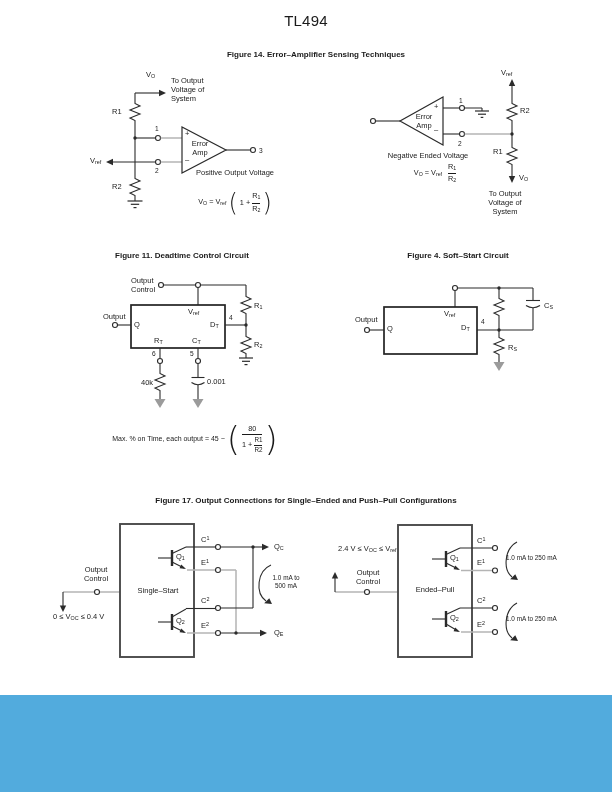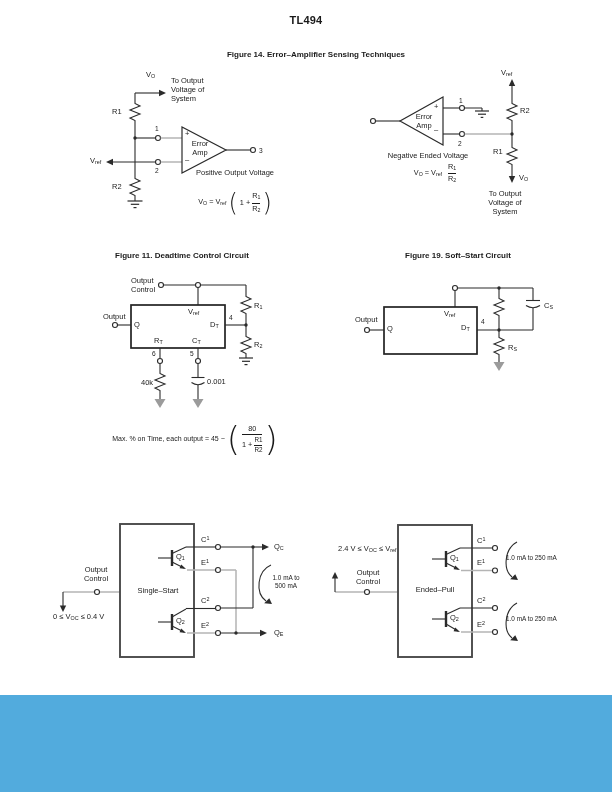--- a/index.html
+++ b/index.html
@@ -6,21 +6,21 @@
   html,body{background:#9a9a9a}
   #page{position:relative;width:612px;height:792px;background:#ffffff;margin:0 auto;
         font-family:"Liberation Sans","DejaVu Sans",sans-serif;color:#1a1a1a;overflow:hidden}
   svg{position:absolute;left:0;top:0}
   .lbl{position:absolute;font-size:7.5px;line-height:9px;white-space:pre-line}
   .ctr{text-align:center}
   .pin{font-size:6.6px}
   .sm{font-size:6.4px;line-height:8px}
   .lbl sub{font-size:0.72em;vertical-align:-0.25em}
   .lbl sup{font-size:0.72em;vertical-align:0.45em}
-  .title{font-size:11px;font-weight:bold;letter-spacing:.2px}
+  .title{font-size:15px;font-weight:normal;letter-spacing:.2px}
   .caption{font-size:8px;font-weight:bold}
   .formula{display:flex;align-items:center;justify-content:center;gap:2px;font-size:7.3px;line-height:8px}
   .frac{display:inline-flex;flex-direction:column;align-items:center}
   .frac .fbar{align-self:stretch;border-top:1px solid #1a1a1a;margin:1px 0 0}
   .frac .fden{margin-top:1px}
   .denrow{display:flex;align-items:center;gap:2px}
   .paren{font-size:24px;font-weight:100;line-height:22px;font-family:"DejaVu Sans",sans-serif;color:#1a1a1a}
   .paren.big{font-size:34px;line-height:30px}
   .banner{position:absolute;left:0;top:695px;width:612px;height:97px;background:#52ABDD}
 </style>
@@ -285,29 +285,30 @@
     <span style="font-size:7px">Max. % on Time, each output = 45 −</span>
     <span class="paren big">(</span>
     <span class="frac">
       <span>80</span>
       <span class="fbar"></span>
       <span class="denrow fden"><span>1 +</span><span class="frac"><span style="font-size:6.3px">R1</span><span class="fbar"></span><span style="font-size:6.3px">R2</span></span></span>
     </span>
     <span class="paren big">)</span>
   </span>
 
-  <div class="lbl caption ctr" style="left:358px;top:251px;width:200px">Figure 19. Soft–Start Circuit</div>
+  <div class="lbl caption ctr" style="left:358px;top:251px;width:200px">Figure 4. Soft–Start Circuit</div>
   <span class="lbl" style="left:355px;top:315px">Output</span>
   <span class="lbl" style="left:387px;top:324px">Q</span>
   <span class="lbl" style="left:444px;top:309px">V<sub>ref</sub></span>
   <span class="lbl" style="left:461px;top:323px">D<sub>T</sub></span>
   <span class="lbl pin" style="left:481px;top:317px">4</span>
   <span class="lbl" style="left:544px;top:301px">C<sub>S</sub></span>
   <span class="lbl" style="left:508px;top:343px">R<sub>S</sub></span>
 
+  <div class="lbl caption ctr" style="left:0;top:496px;width:612px">Figure 17. Output Connections for Single–Ended and Push–Pull Configurations</div>
 
   <span class="lbl ctr" style="left:80px;top:565px;width:32px">Output
 Control</span>
   <span class="lbl" style="left:53px;top:612px">0 ≤ V<sub>OC</sub> ≤ 0.4 V</span>
   <span class="lbl ctr" style="left:132px;top:586px;width:52px">Single–Start</span>
   <span class="lbl" style="left:176px;top:552px">Q<sub>1</sub></span>
   <span class="lbl" style="left:176px;top:616px">Q<sub>2</sub></span>
   <span class="lbl" style="left:201px;top:534px">C<sup>1</sup></span>
   <span class="lbl" style="left:201px;top:557px">E<sup>1</sup></span>
   <span class="lbl" style="left:201px;top:595px">C<sup>2</sup></span>

